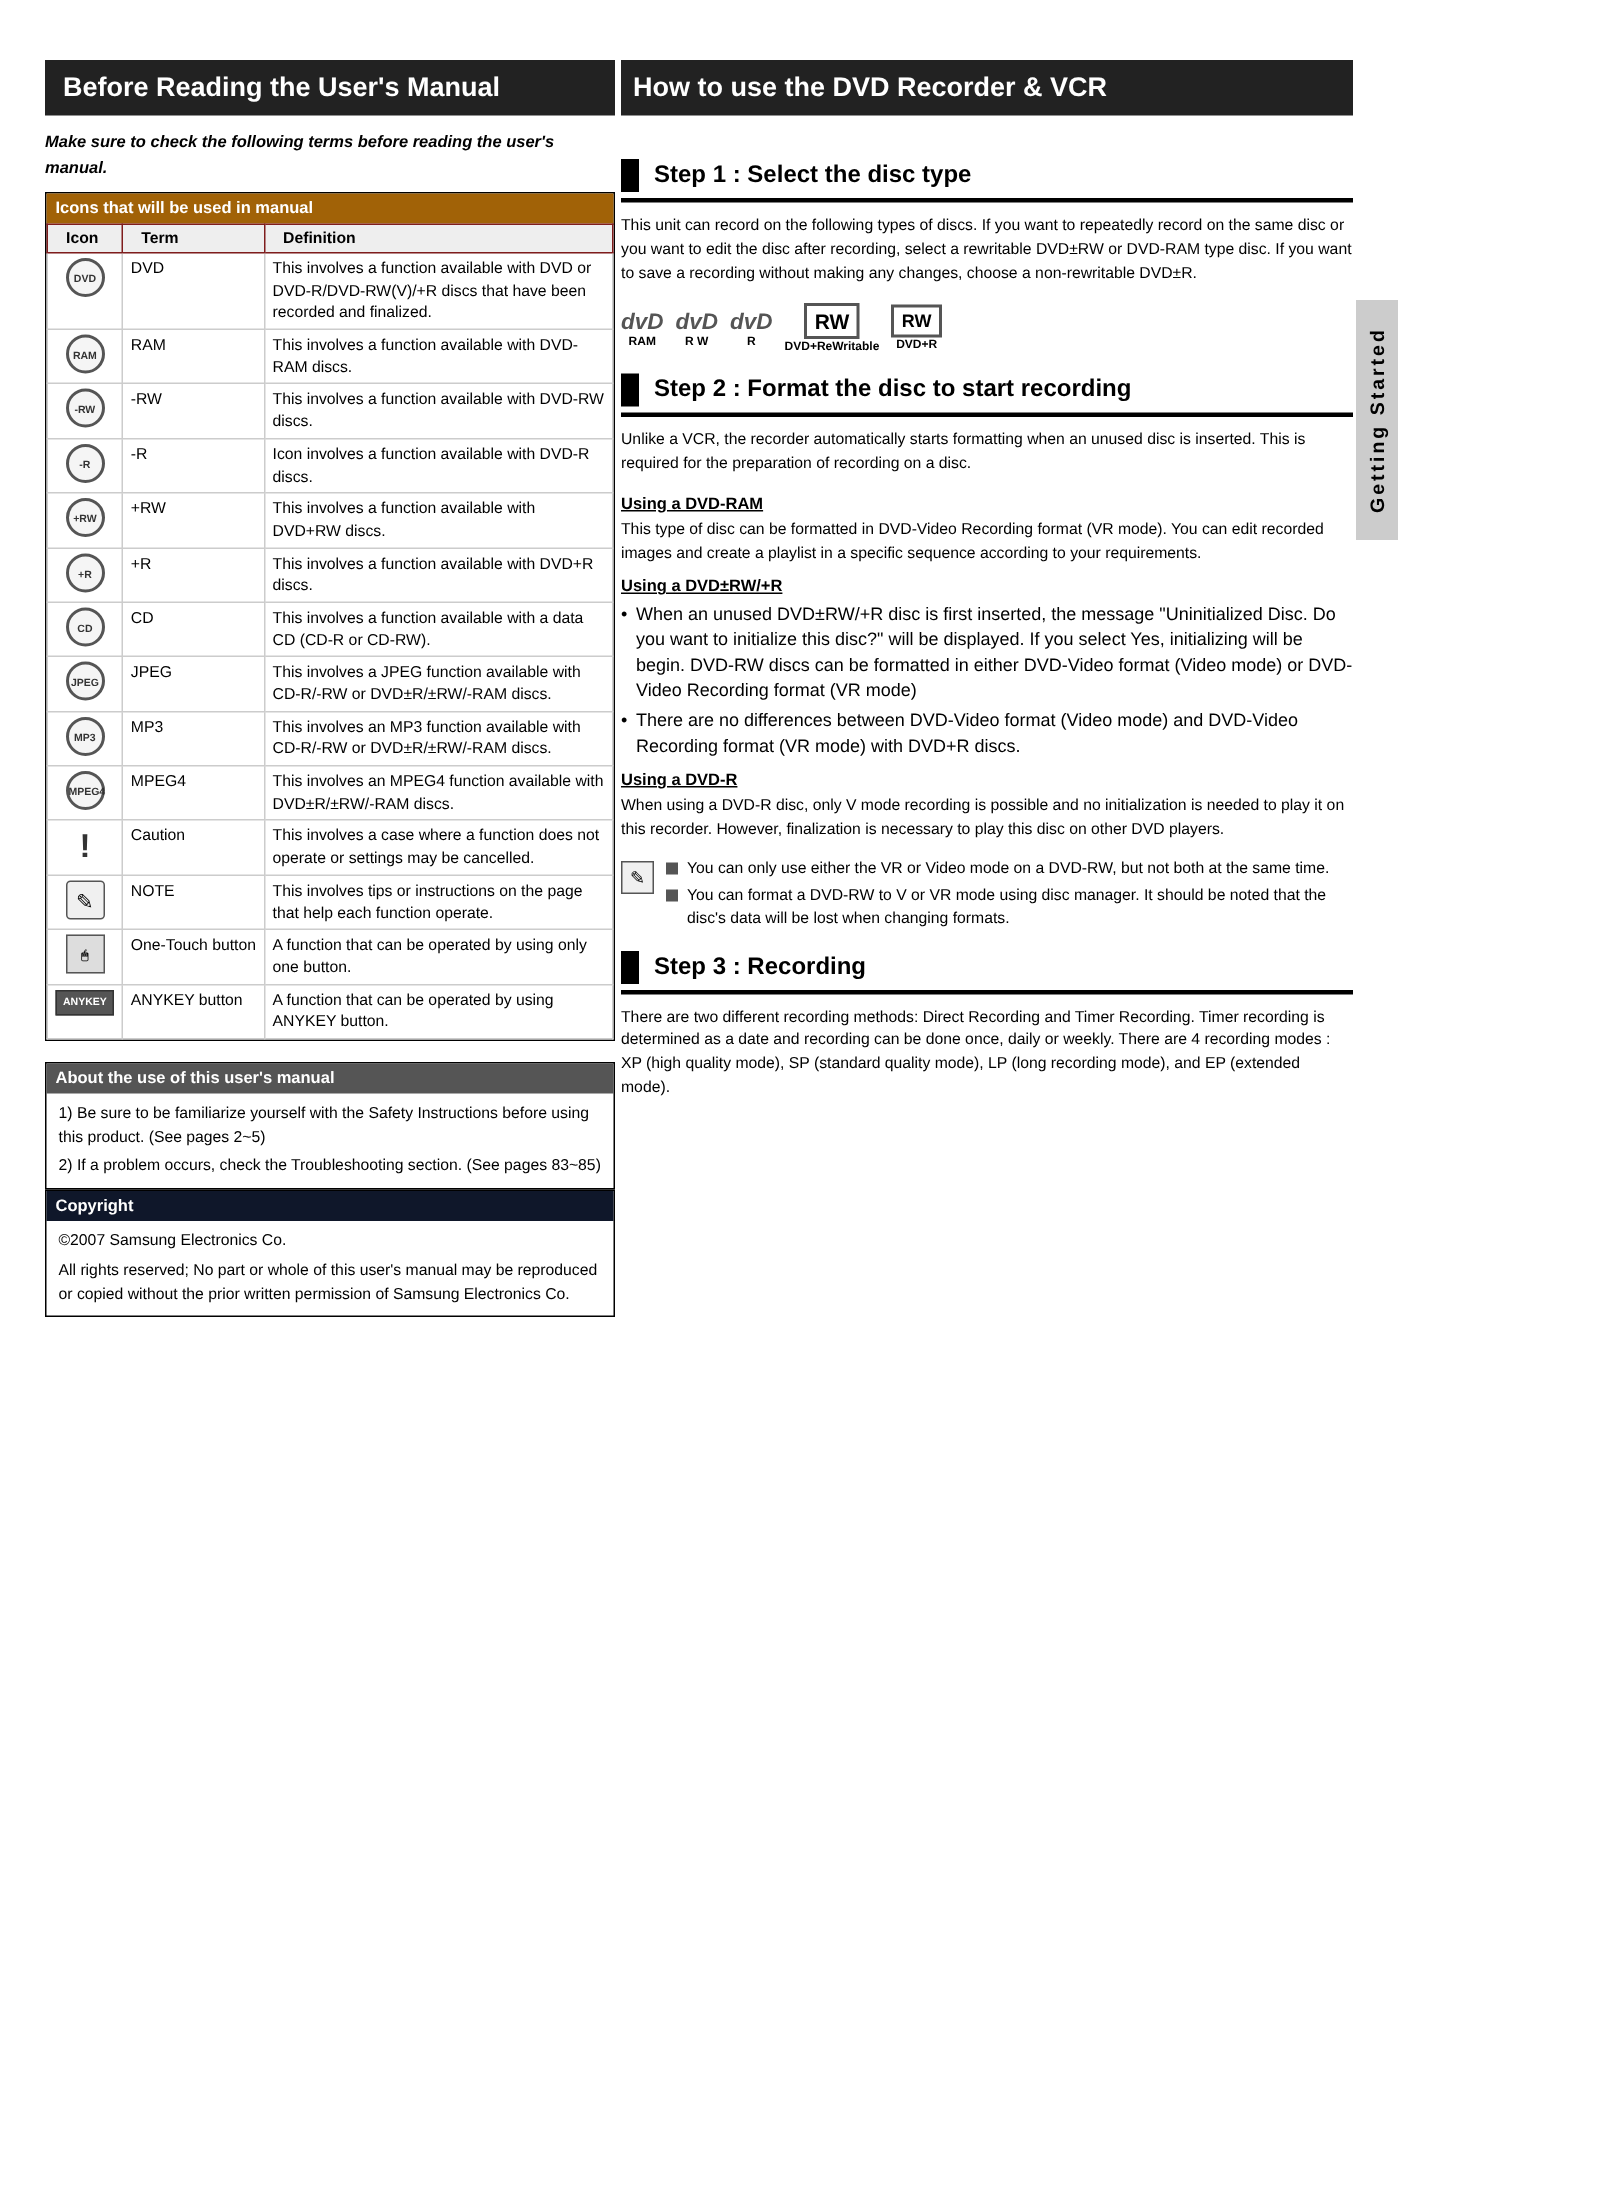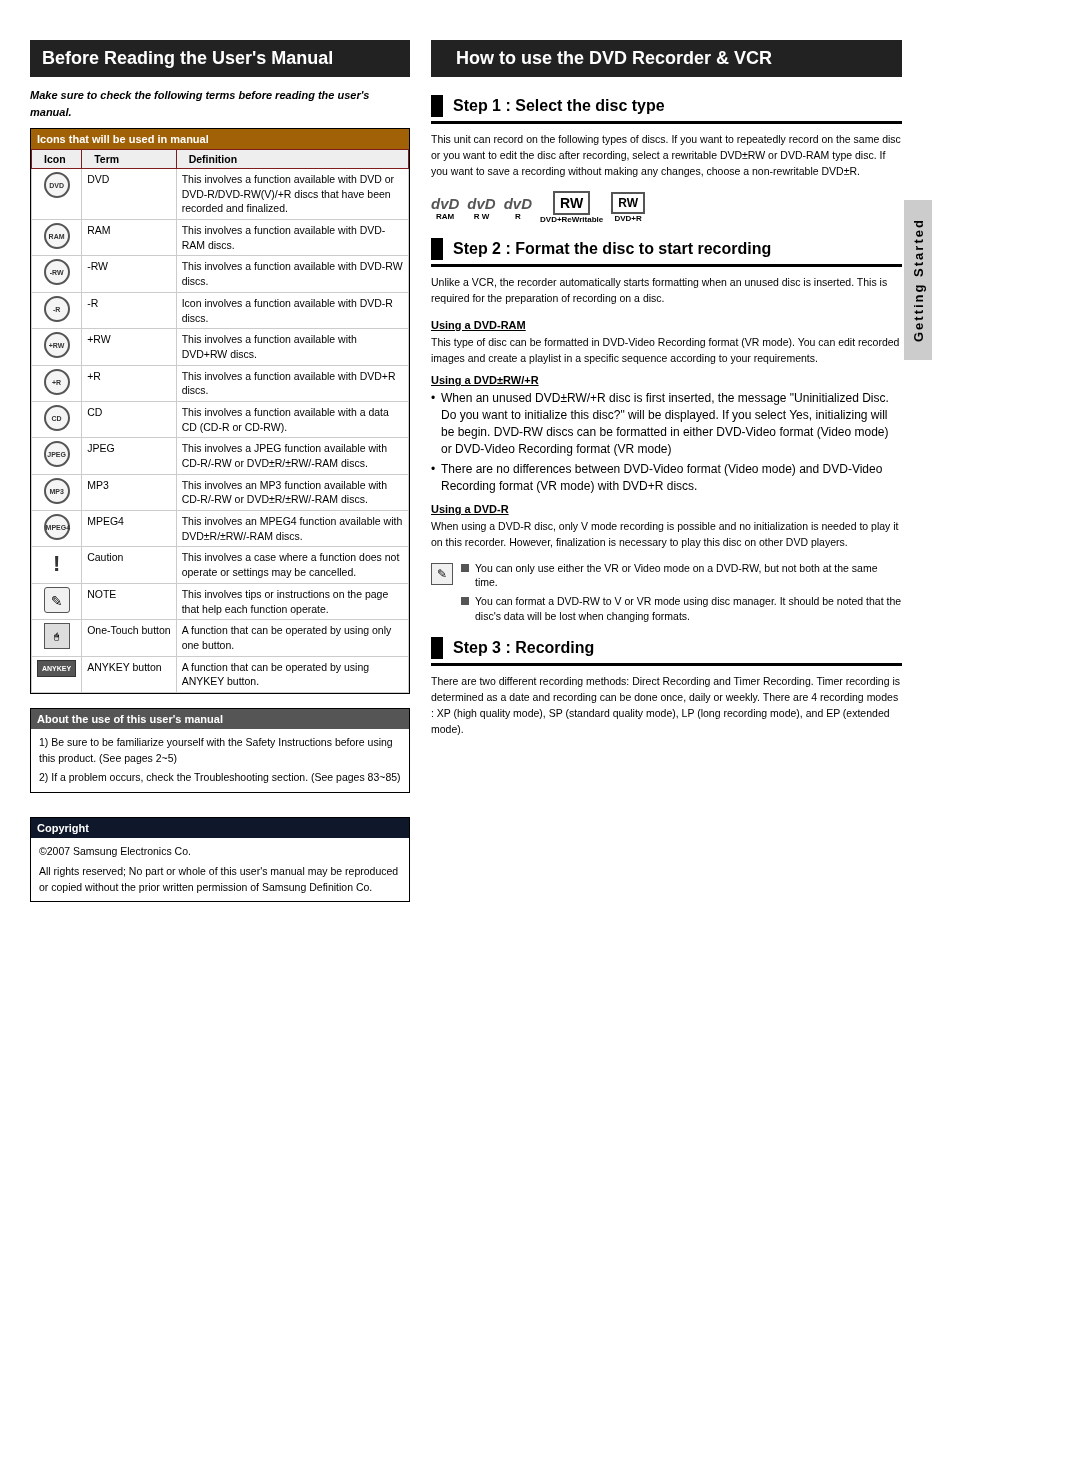--- a/index.html
+++ b/index.html
@@ -10,21 +10,21 @@
       color: #000;
       width: 1080px;
       min-height: 1461px;
     }
     .page {
       display: flex;
       width: 932px;
       min-height: 1461px;
       position: relative;
       padding: 40px 30px 30px 30px;
-      gap: 21px;
+      gap: 4px;
       justify-content: space-between;
     }
     .left-column {
       width: 380px;
       flex-shrink: 0;
     }
     .right-column {
       flex: 1;
     }
     .side-tab {
@@ -143,21 +143,21 @@
       display: inline-block;
       background: #555;
       color: #fff;
       font-size: 7px;
       font-weight: bold;
       padding: 3px 4px;
       border: 1px solid #333;
     }
     .about-box {
       border: 1px solid #000;
-      margin-bottom: 24px;
+      margin-bottom: 0;
     }
     .about-header {
       background: #555;
       color: #fff;
       font-weight: bold;
       padding: 4px 6px;
       font-size: 11px;
     }
     .about-content {
       padding: 6px 8px;
@@ -179,22 +179,22 @@
       padding: 6px 8px;
       font-size: 10.5px;
       line-height: 1.5;
     }
     
     .right-section-title {
       background: #222;
       color: #fff;
       font-size: 18px;
       font-weight: bold;
-      padding: 8px 25px;
-      margin-bottom: 18px;
+      padding: 8px 8px;
+      margin-bottom: 29px;
     }
     .step-title {
       font-size: 16px;
       font-weight: bold;
       border-bottom: 3px solid #000;
       padding-bottom: 4px;
       margin-bottom: 8px;
       display: flex;
       align-items: center;
       gap: 6px;
@@ -388,21 +388,21 @@
       <div class="about-content">
         <div style="margin-bottom:4px;">1) Be sure to be familiarize yourself with the Safety Instructions before using this product. (See pages 2~5)</div>
         <div>2) If a problem occurs, check the Troubleshooting section. (See pages 83~85)</div>
       </div>
     </div>
 
     <div class="copyright-box">
       <div class="copyright-header">Copyright</div>
       <div class="copyright-content">
         <div>©2007 Samsung Electronics Co.</div>
-        <div style="margin-top:4px;">All rights reserved; No part or whole of this user's manual may be reproduced or copied without the prior written permission of Samsung Definition Co.</div>
+        <div style="margin-top:4px;">All rights reserved; No part or whole of this user's manual may be reproduced or copied without the prior written permission of Samsung Electronics Co.</div>
       </div>
     </div>
 
   </div>
 
   <div class="right-column">
 
     <div class="right-section-title">How to use the DVD Recorder &amp; VCR</div>
 
     <div class="step-title">

